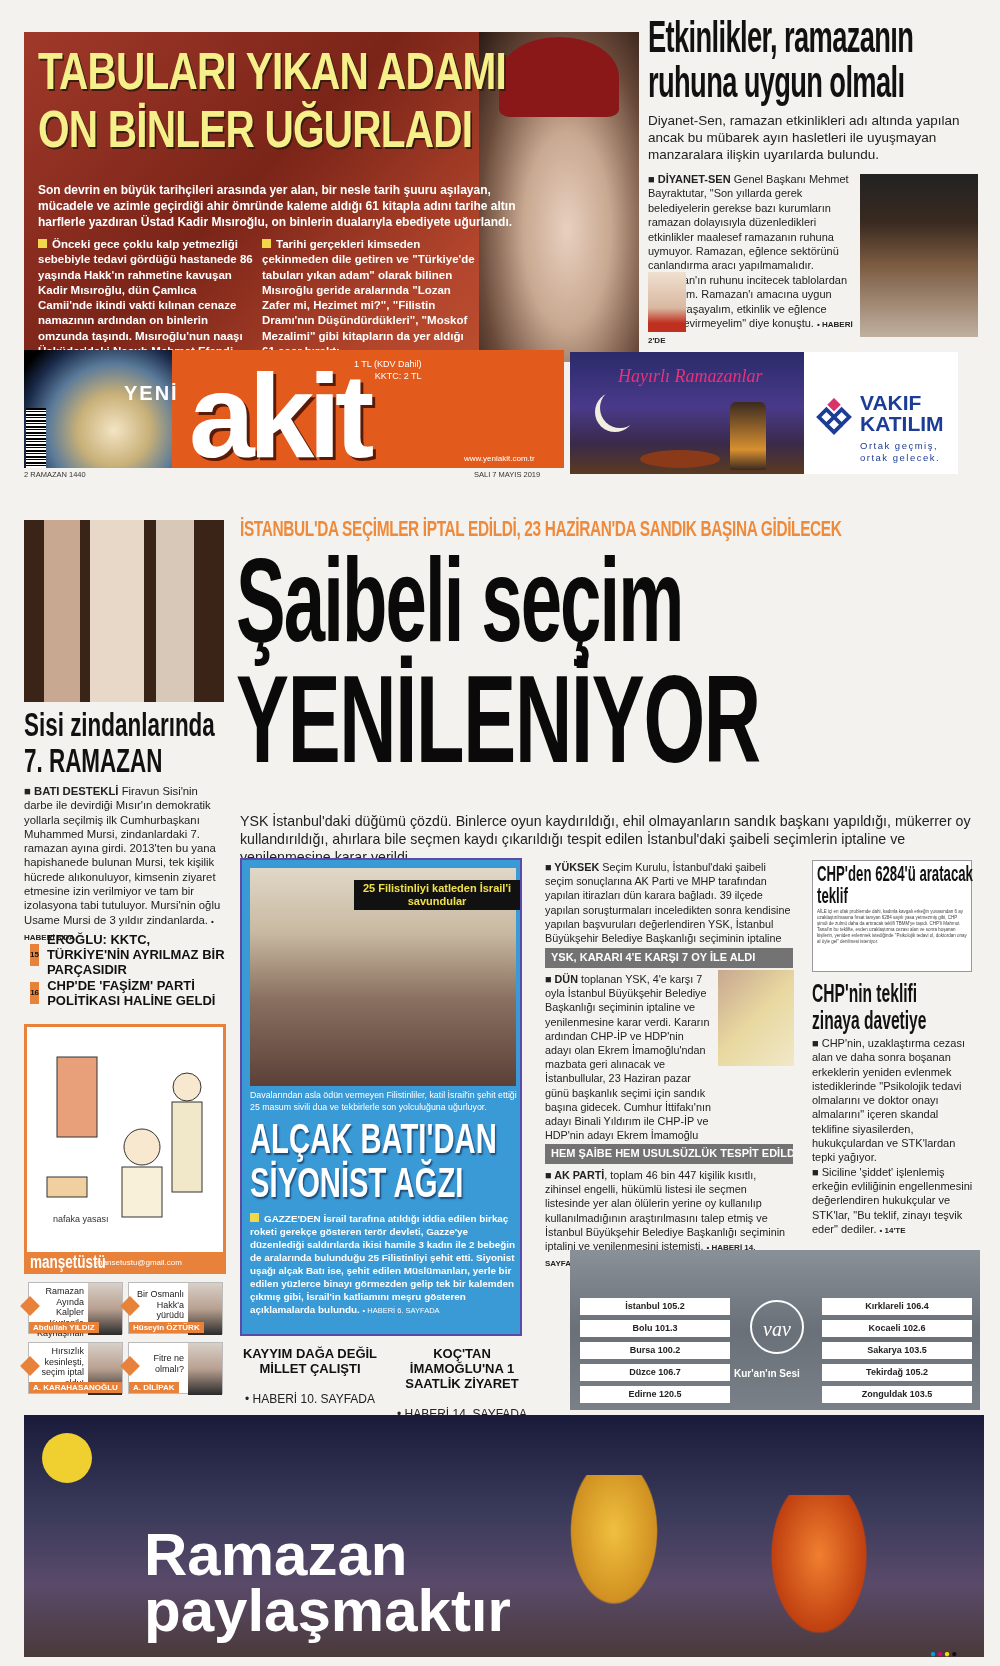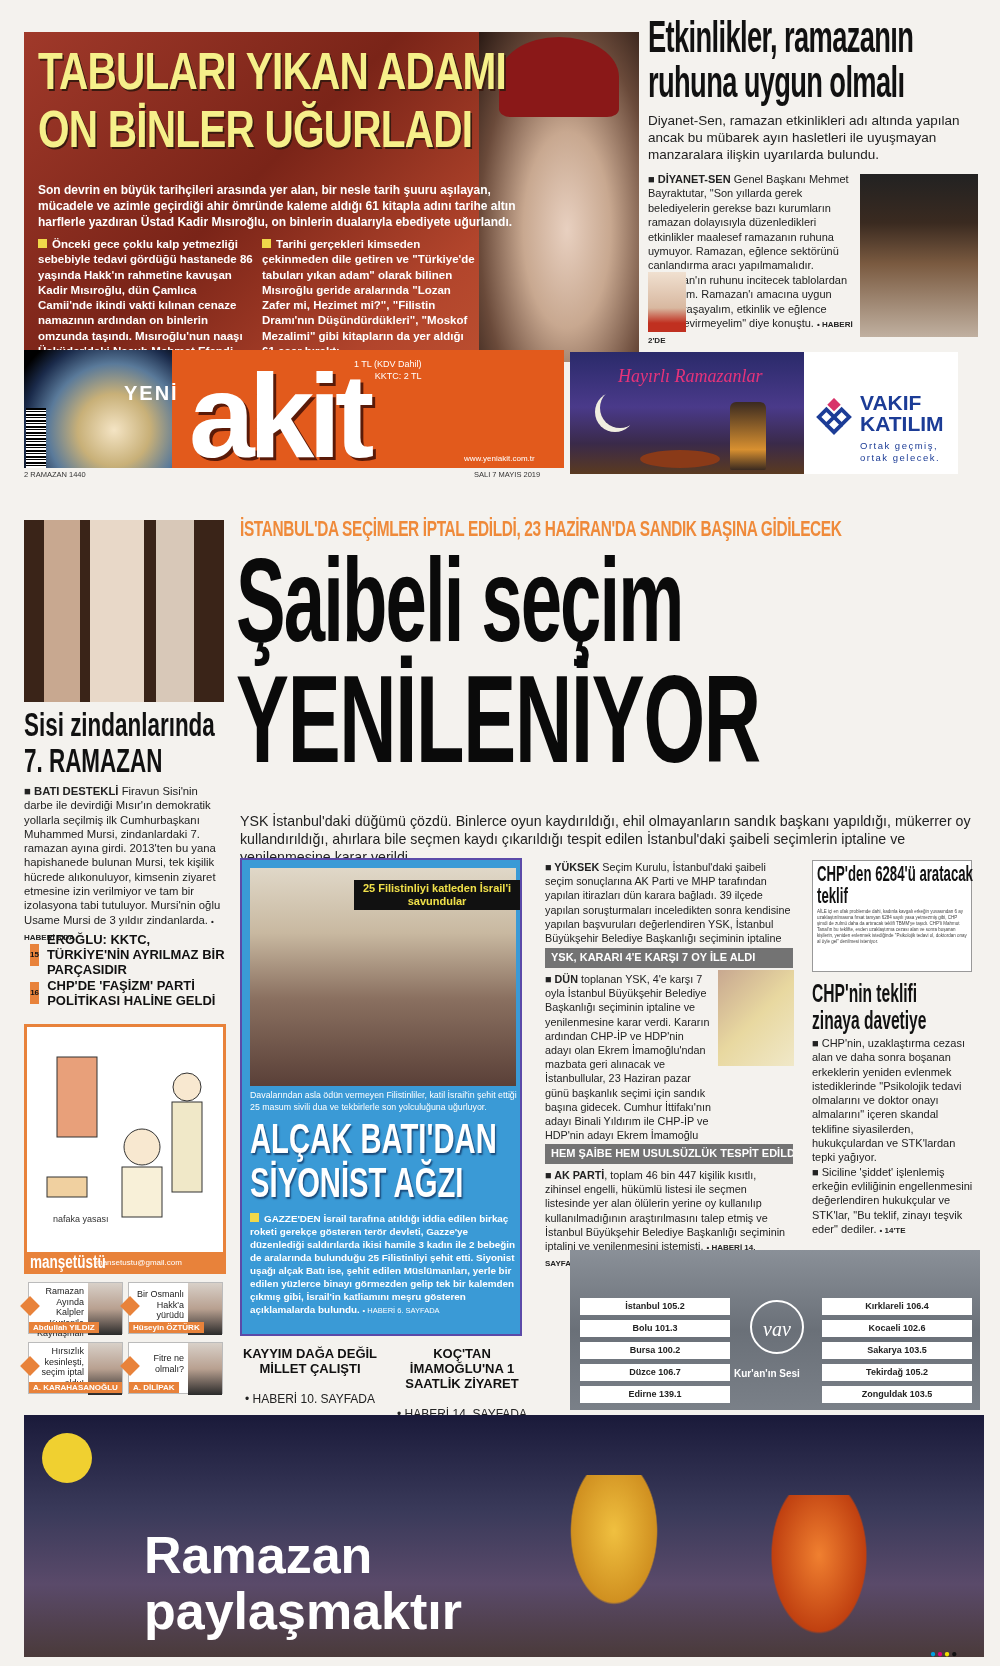--- a/index.html
+++ b/index.html
@@ -88,21 +88,21 @@
 .b-ref{font-size:12px;color:#222;margin-top:16px}
 
 #radio{left:570px;top:1250px;width:410px;height:160px;background:linear-gradient(180deg,#8a9098 0%,#6a7078 50%,#7a8088 100%)}
 .freq{width:150px;height:17px;background:#fff;font-size:9px;font-weight:bold;text-align:center;line-height:17px;color:#222}
 .vav{left:180px;top:50px;width:54px;height:54px;border:2px solid #fff;border-radius:50%;color:#fff;font-size:20px;text-align:center;line-height:54px;font-style:italic;font-family:"Liberation Serif",serif}
 .vav-sub{left:164px;top:118px;font-size:10px;color:#fff;font-weight:bold}
 .vav-url{left:270px;top:138px;font-size:8px;color:#fff}
 
 #bottom-ad{left:24px;top:1415px;width:960px;height:242px;background:linear-gradient(180deg,#1a1a3a 0%,#3a3a5a 40%,#5a4a6a 70%,#4a3a3a 100%);overflow:hidden}
 .bottom-ad-logo{left:18px;top:18px;width:50px;height:50px;border-radius:50%;background:#f0d030}
-.bottom-ad-txt{left:120px;top:112px;font-size:52px;color:#fff;font-weight:bold;line-height:56px}
+.bottom-ad-txt{left:120px;top:112px;font-size:60px;color:#fff;font-weight:bold;line-height:56px}
 .char1{left:540px;top:60px;width:100px;height:140px;background:radial-gradient(ellipse at 50% 40%,#f0c040 0%,#d09020 60%,transparent 62%)}
 .char2{left:740px;top:80px;width:110px;height:150px;background:radial-gradient(ellipse at 50% 40%,#f08030 0%,#c04010 60%,transparent 62%)}
 .dots{left:930px;top:1648px;font-size:10px;letter-spacing:1px}
 </style>
 </head>
 <body>
 
 <div id="top-left" class="abs">
   <div class="abs portrait"></div>
   <div class="abs fez"></div>
@@ -255,21 +255,21 @@
 <div class="abs right-body">
   <div><b>■ </b><span>CHP'nin, uzaklaştırma cezası alan ve daha sonra boşanan erkeklerin yeniden evlenmek istediklerinde "Psikolojik tedavi olmalarını ve doktor onayı almalarını" içeren skandal teklifine siyasilerden, hukukçulardan ve STK'lardan tepki yağıyor.</span></div>
   <div><b>■ </b><span>Siciline 'şiddet' işlenlemiş erkeğin evliliğinin engellenmesini değerlendiren hukukçular ve STK'lar, "Bu teklif, zinayı teşvik eder" dediler.</span> <b style="font-size:8px">• 14'TE</b></div>
 </div>
 
 <div id="radio" class="abs">
   <div class="abs freq" style="left:10px;top:48px">İstanbul 105.2</div>
   <div class="abs freq" style="left:10px;top:70px">Bolu 101.3</div>
   <div class="abs freq" style="left:10px;top:92px">Bursa 100.2</div>
   <div class="abs freq" style="left:10px;top:114px">Düzce 106.7</div>
-  <div class="abs freq" style="left:10px;top:136px">Edirne 139.1</div>
+  <div class="abs freq" style="left:10px;top:136px">Edirne 120.5</div>
   <div class="abs vav">vav</div>
   <div class="abs vav-sub">Kur'an'ın Sesi</div>
   <div class="abs vav-url">www.vavradyo.com.tr</div>
   <div class="abs freq" style="left:252px;top:48px">Kırklareli 106.4</div>
   <div class="abs freq" style="left:252px;top:70px">Kocaeli 102.6</div>
   <div class="abs freq" style="left:252px;top:92px">Sakarya 103.5</div>
   <div class="abs freq" style="left:252px;top:114px">Tekirdağ 105.2</div>
   <div class="abs freq" style="left:252px;top:136px">Zonguldak 103.5</div>
 </div>
 

